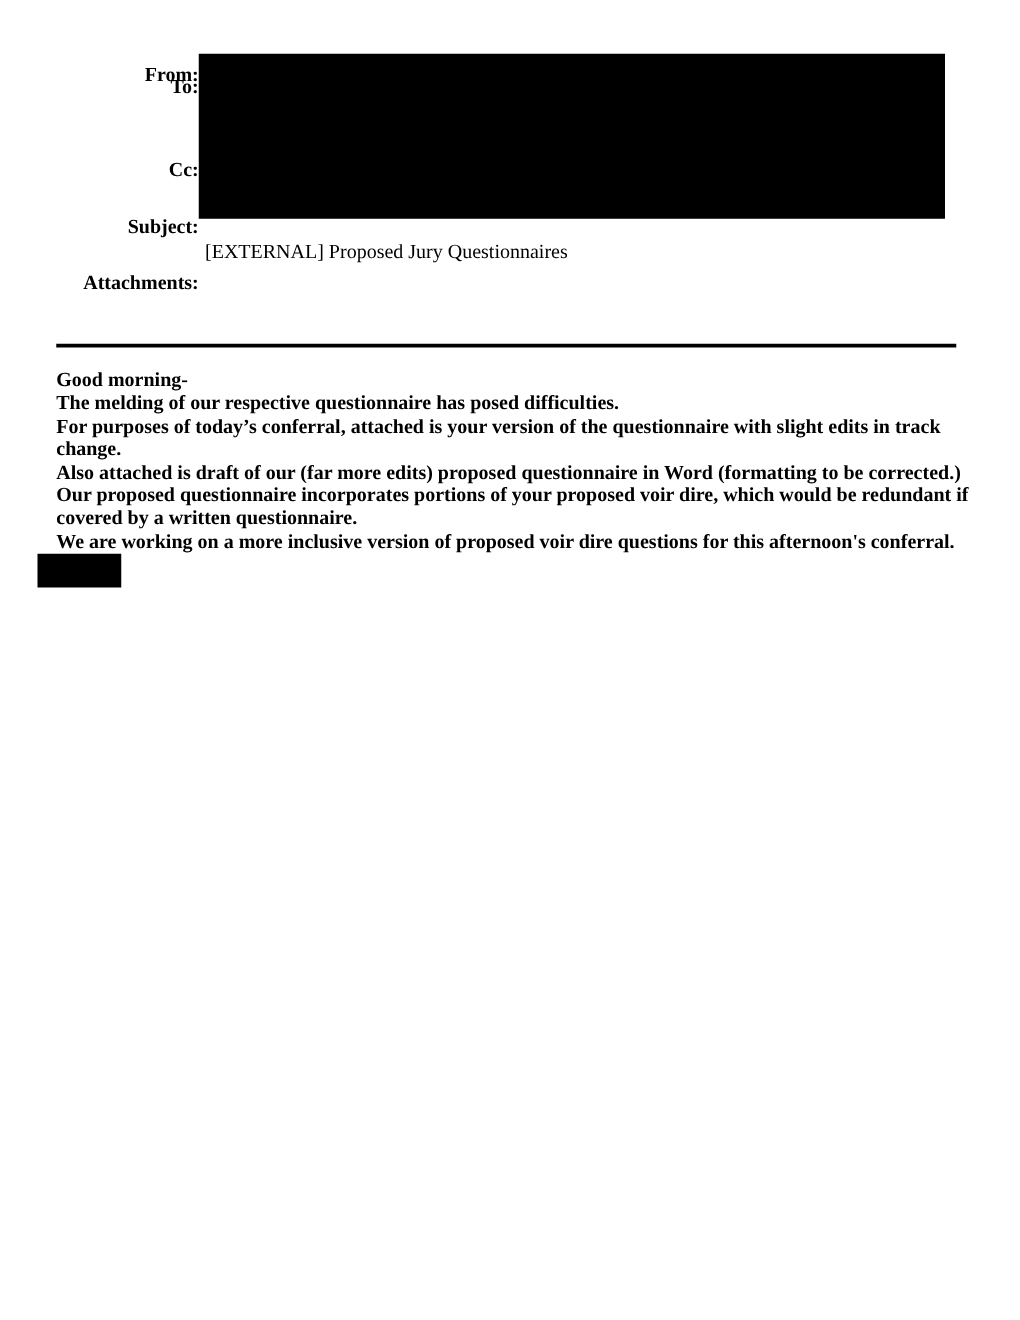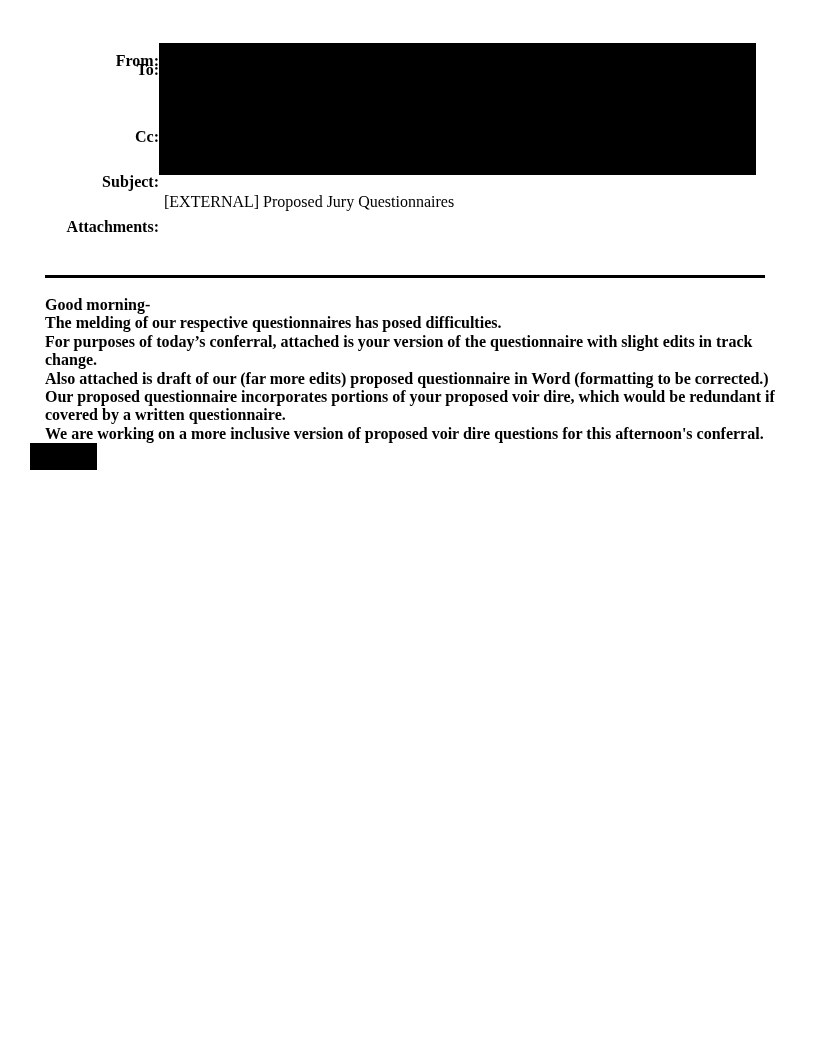--- a/index.html
+++ b/index.html
@@ -80,21 +80,21 @@
 
 
   <div class="hrow row-attachments">
     <div class="hlabel">Attachments:</div>
   </div>
 
   <div class="rule"></div>
 
   <div class="email-body">
     <p class="para">Good morning-</p>
-    <p class="para">The melding of our respective questionnaires has posed difficulties.</p>
+    <p class="para">The melding of our respective questionnaire has posed difficulties.</p>
     <p class="para">For purposes of today’s conferral, attached is your version of the questionnaire with slight edits in track change.</p>
     <p class="para">Also attached is draft of our (far more edits) proposed questionnaire in Word (formatting to be corrected.)</p>
     <p class="para">Our proposed questionnaire incorporates portions of your proposed voir dire, which would be redundant if covered by a written questionnaire.</p>
     <p class="para">We are working on a more inclusive version of proposed voir dire questions for this afternoon's conferral.</p>
     <div class="redaction signature-redaction"></div>
   </div>
 
 </div>
 
 </body></html>

